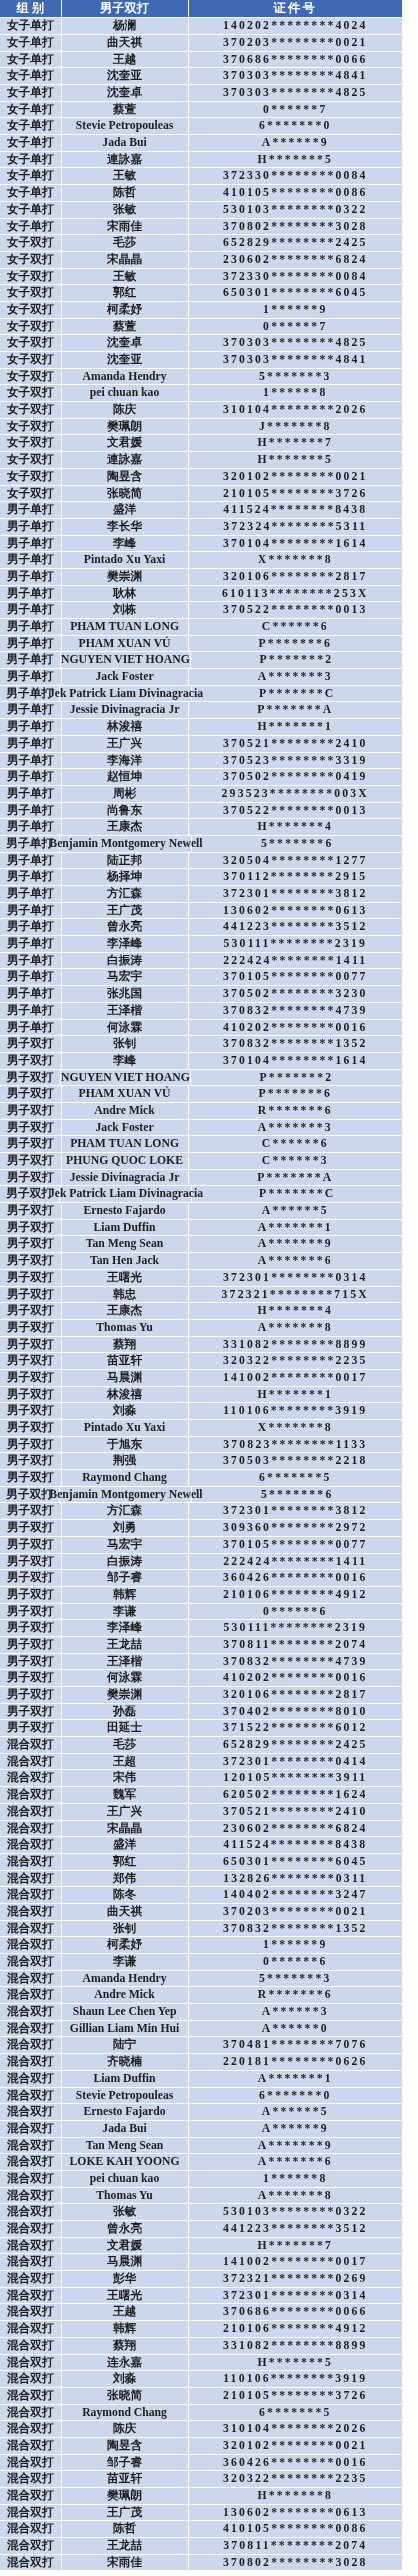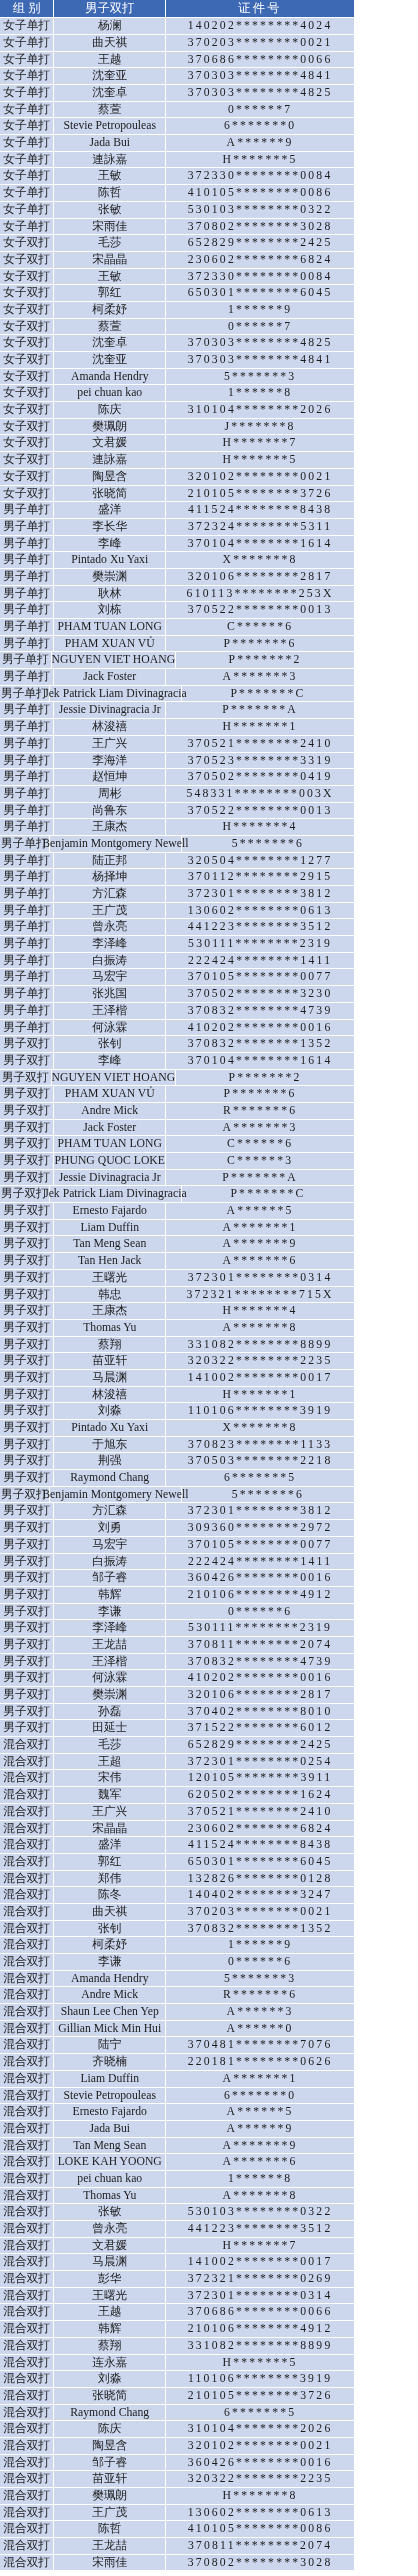--- a/index.html
+++ b/index.html
@@ -1,21 +1,21 @@
 <!DOCTYPE html>
 <html style="--header-bg: #3d68b3; --header-text: #ffffff; --row-bg: #ccd6ed; --grid: #ffffff; --text: #1d1d1d;font-size:9px"><head>
 <meta charset="utf-8">
 <style>
   :root{
     --header-bg:#3d68b3; --header-text:#ffffff; --row-bg:#ccd6ed;
     --grid:#ffffff; --text:#1d1d1d;
   }
   html,body{margin:0;padding:0;background:#fff;}
   body{font-family:"Liberation Serif","DejaVu Serif",serif;color:var(--text);width:419px;}
-  .table{width:354px;}
+  .table{width:402px;font-weight:bold;}
   .hrow{display:flex;height:17.3px;background:var(--header-bg);}
   .hcell{display:flex;align-items:center;justify-content:center;color:var(--header-text);
          font-size:12.3px;box-sizing:border-box;}
   .row{display:flex;height:16.7px;background:var(--row-bg);border-top:1.1px solid var(--grid);
        box-sizing:border-box;}
   .cell{display:flex;align-items:center;justify-content:center;box-sizing:border-box;
         font-size:11.7px;line-height:1;}
   .c1{width:64px;border-right:1.1px solid var(--grid);}
   .c2{width:132px;border-right:1.1px solid var(--grid);white-space:nowrap;z-index:1;}
   .c3{width:222px;letter-spacing:2.2px;white-space:nowrap;}
@@ -302,21 +302,21 @@
 
   <div class="row">
     <div class="cell c1">男子单打</div>
     <div class="cell c2">赵恒坤</div>
     <div class="cell c3">370502********0419</div>
   </div>
 
   <div class="row">
     <div class="cell c1">男子单打</div>
     <div class="cell c2">周彬</div>
-    <div class="cell c3">548331********003X</div>
+    <div class="cell c3">293523********003X</div>
   </div>
 
   <div class="row">
     <div class="cell c1">男子单打</div>
     <div class="cell c2">尚鲁东</div>
     <div class="cell c3">370522********0013</div>
   </div>
 
   <div class="row">
     <div class="cell c1">男子单打</div>
@@ -650,21 +650,21 @@
 
   <div class="row">
     <div class="cell c1">混合双打</div>
     <div class="cell c2">毛莎</div>
     <div class="cell c3">652829********2425</div>
   </div>
 
   <div class="row">
     <div class="cell c1">混合双打</div>
     <div class="cell c2">王超</div>
-    <div class="cell c3">372301********0254</div>
+    <div class="cell c3">372301********0414</div>
   </div>
 
   <div class="row">
     <div class="cell c1">混合双打</div>
     <div class="cell c2">宋伟</div>
     <div class="cell c3">120105********3911</div>
   </div>
 
   <div class="row">
     <div class="cell c1">混合双打</div>
@@ -692,21 +692,21 @@
 
   <div class="row">
     <div class="cell c1">混合双打</div>
     <div class="cell c2">郭红</div>
     <div class="cell c3">650301********6045</div>
   </div>
 
   <div class="row">
     <div class="cell c1">混合双打</div>
     <div class="cell c2">郑伟</div>
-    <div class="cell c3">132826********0128</div>
+    <div class="cell c3">132826********0311</div>
   </div>
 
   <div class="row">
     <div class="cell c1">混合双打</div>
     <div class="cell c2">陈冬</div>
     <div class="cell c3">140402********3247</div>
   </div>
 
   <div class="row">
     <div class="cell c1">混合双打</div>
@@ -745,21 +745,21 @@
   </div>
 
   <div class="row">
     <div class="cell c1">混合双打</div>
     <div class="cell c2">Shaun Lee Chen Yep</div>
     <div class="cell c3">A******3</div>
   </div>
 
   <div class="row">
     <div class="cell c1">混合双打</div>
-    <div class="cell c2">Gillian Mick Min Hui</div>
+    <div class="cell c2">Gillian Liam Min Hui</div>
     <div class="cell c3">A******0</div>
   </div>
 
   <div class="row">
     <div class="cell c1">混合双打</div>
     <div class="cell c2">陆宁</div>
     <div class="cell c3">370481********7076</div>
   </div>
 
   <div class="row">

